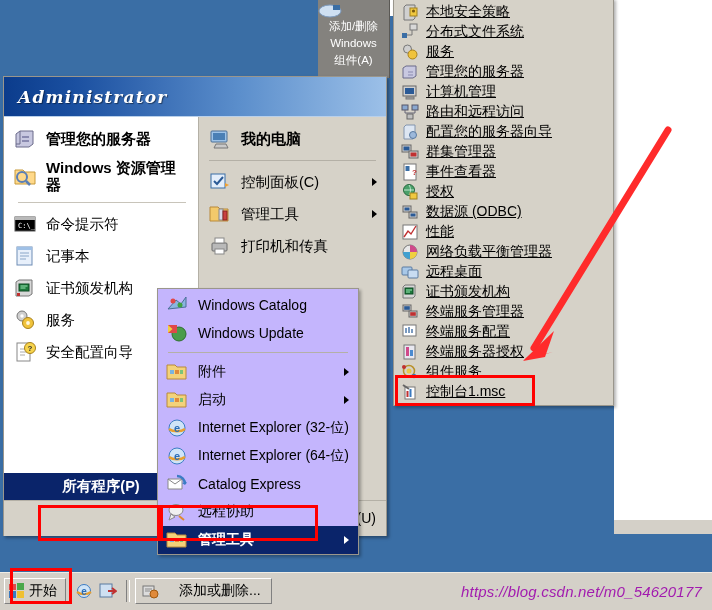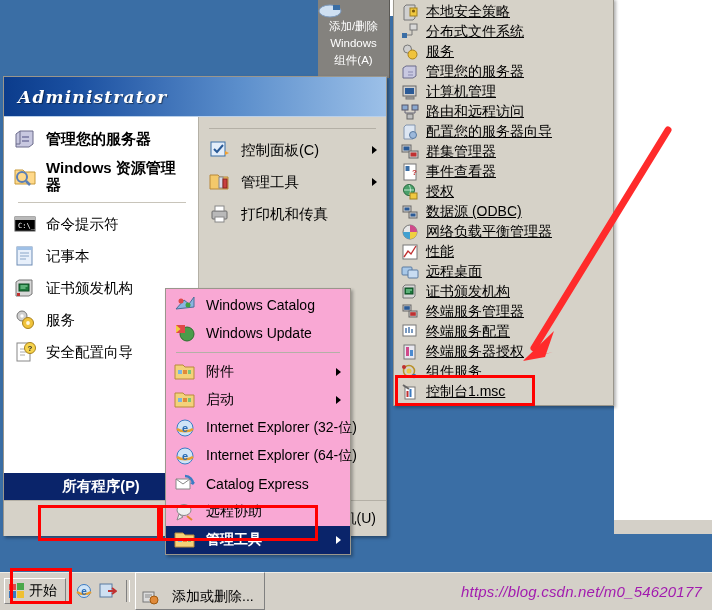--- a/index.html
+++ b/index.html
@@ -91,22 +91,22 @@
     display:flex;align-items:center;justify-content:center;
     height:27px;box-sizing:border-box;
   }
   .allprog .arrow{border-left-color:#fff;right:8px;}
   .redbox{
     position:absolute;border:3px solid #ff0000;pointer-events:none;box-sizing:border-box;
   }
 
   
   .flyout{
-    position:absolute;left:165px;top:288px;width:186px;
-    background:#f9a8d4;border:1px solid #9a968c;
+    position:absolute;left:157px;top:288px;width:202px;
+    background:#c4b5fd;border:1px solid #9a968c;
     box-shadow:2px 2px 3px rgba(0,0,0,.3);
     padding:2px 0 0 0;box-sizing:border-box;z-index:6;
   }
   .flyout .item{font-size:14px;padding:2px 8px 2px 7px;}
   .flyout .item.hl{background:#0a246a;color:#fff;font-weight:bold;}
   .flyout .item.hl .arrow{border-left-color:#fff;}
 
   
   .admin{
     position:absolute;left:393px;top:-2px;width:221px;
@@ -124,21 +124,21 @@
   .tb-inner{display:flex;align-items:center;height:30px;padding:3px 0 0 4px;gap:5px;}
   .startbtn{
     display:flex;align-items:center;gap:4px;height:24px;padding:0 8px 0 4px;
     background:#d4d0c8;border:1px solid;
     border-color:#ffffff #808080 #808080 #ffffff;
     font-size:14px;font-weight:normal;color:#000;
   }
   .qlaunch{display:flex;align-items:center;gap:6px;padding:0 4px;}
   .tb-sep{width:2px;height:22px;border-left:1px solid #808080;border-right:1px solid #fff;}
   .taskbtn{
-    display:flex;align-items:center;gap:13px;height:24px;padding:12px 10px 0 5px;
+    display:flex;align-items:center;gap:20px;height:24px;padding:0 10px 0 5px;
     background:#d4d0c8;border:1px solid;
     border-color:#ffffff #808080 #808080 #ffffff;font-size:14px;
   }
   .watermark{
     position:absolute;right:10px;bottom:10px;color:#a21caf;font-size:15px;
     letter-spacing:.2px;
     font-style:italic;
   }
 
   
@@ -257,20 +257,30 @@
         <span class="txt">安全配置向导</span>
       </div>
 
       <div class="allprog">
         <span>所有程序(P)</span>
         <span class="arrow"></span>
       </div>
     </div>
 
     <div class="sm-right">
+      <div class="item bold">
+        <span class="ic">
+          <svg viewBox="0 0 24 24">
+              <rect x="3" y="4" width="16" height="11" rx="1" fill="#9ec3e8" stroke="#4a6e96"></rect>
+              <rect x="5" y="6" width="12" height="7" fill="#4a7fb5"></rect>
+              <path d="M8 17h10l2 4H6z" fill="#c9c9c9" stroke="#777"></path>
+            </svg>
+        </span>
+        <span class="txt">我的电脑</span>
+      </div>
 
       <div class="sep-right"></div>
 
       <div class="item">
         <span class="ic">
           <svg viewBox="0 0 24 24">
               <rect x="3" y="4" width="14" height="14" fill="#e4eefa" stroke="#3b6ea5"></rect>
               <path d="M6 11l3 3 6-7" stroke="#2a5a96" stroke-width="2" fill="none"></path>
               <path d="M17 13l4 2-4 2z" fill="#f0a030"></path>
             </svg>
@@ -539,36 +549,36 @@
           <rect x="3.5" y="4.5" width="5" height="3" fill="#2a5a96"></rect>
           <rect x="8" y="9" width="8" height="6" fill="#cfcfcf" stroke="#666"></rect>
           <rect x="9.5" y="10.5" width="5" height="3" fill="#2a5a96"></rect>
         </svg>
     </span>
     <span class="txt">数据源 (ODBC)</span>
   </div>
   <div class="item">
     <span class="ic sm">
       <svg viewBox="0 0 18 18">
+          <rect x="2" y="2" width="14" height="14" fill="#fff" stroke="#777"></rect>
+          <path d="M3 14l4-6 3 3 5-8" stroke="#c03030" fill="none" stroke-width="1.4"></path>
+        </svg>
+    </span>
+    <span class="txt">性能</span>
+  </div>
+  <div class="item">
+    <span class="ic sm">
+      <svg viewBox="0 0 18 18">
           <circle cx="9" cy="9" r="7" fill="#e8e8e8" stroke="#777"></circle>
           <path d="M9 9L9 2A7 7 0 0 1 16 9z" fill="#d04a8a"></path>
           <path d="M9 9L16 9A7 7 0 0 1 9 16z" fill="#f0d040"></path>
           <path d="M9 9L9 16A7 7 0 0 1 2 9z" fill="#40a0d0"></path>
         </svg>
     </span>
     <span class="txt">网络负载平衡管理器</span>
-  </div>
-  <div class="item">
-    <span class="ic sm">
-      <svg viewBox="0 0 18 18">
-          <rect x="2" y="2" width="14" height="14" fill="#fff" stroke="#777"></rect>
-          <path d="M3 14l4-6 3 3 5-8" stroke="#c03030" fill="none" stroke-width="1.4"></path>
-        </svg>
-    </span>
-    <span class="txt">性能</span>
   </div>
   <div class="item">
     <span class="ic sm">
       <svg viewBox="0 0 18 18">
           <rect x="1" y="4" width="10" height="8" rx="1" fill="#a8c8e8" stroke="#5a7aa0"></rect>
           <rect x="7" y="7" width="10" height="8" rx="1" fill="#c8dcf2" stroke="#5a7aa0"></rect>
         </svg>
     </span>
     <span class="txt">远程桌面</span>
   </div>

